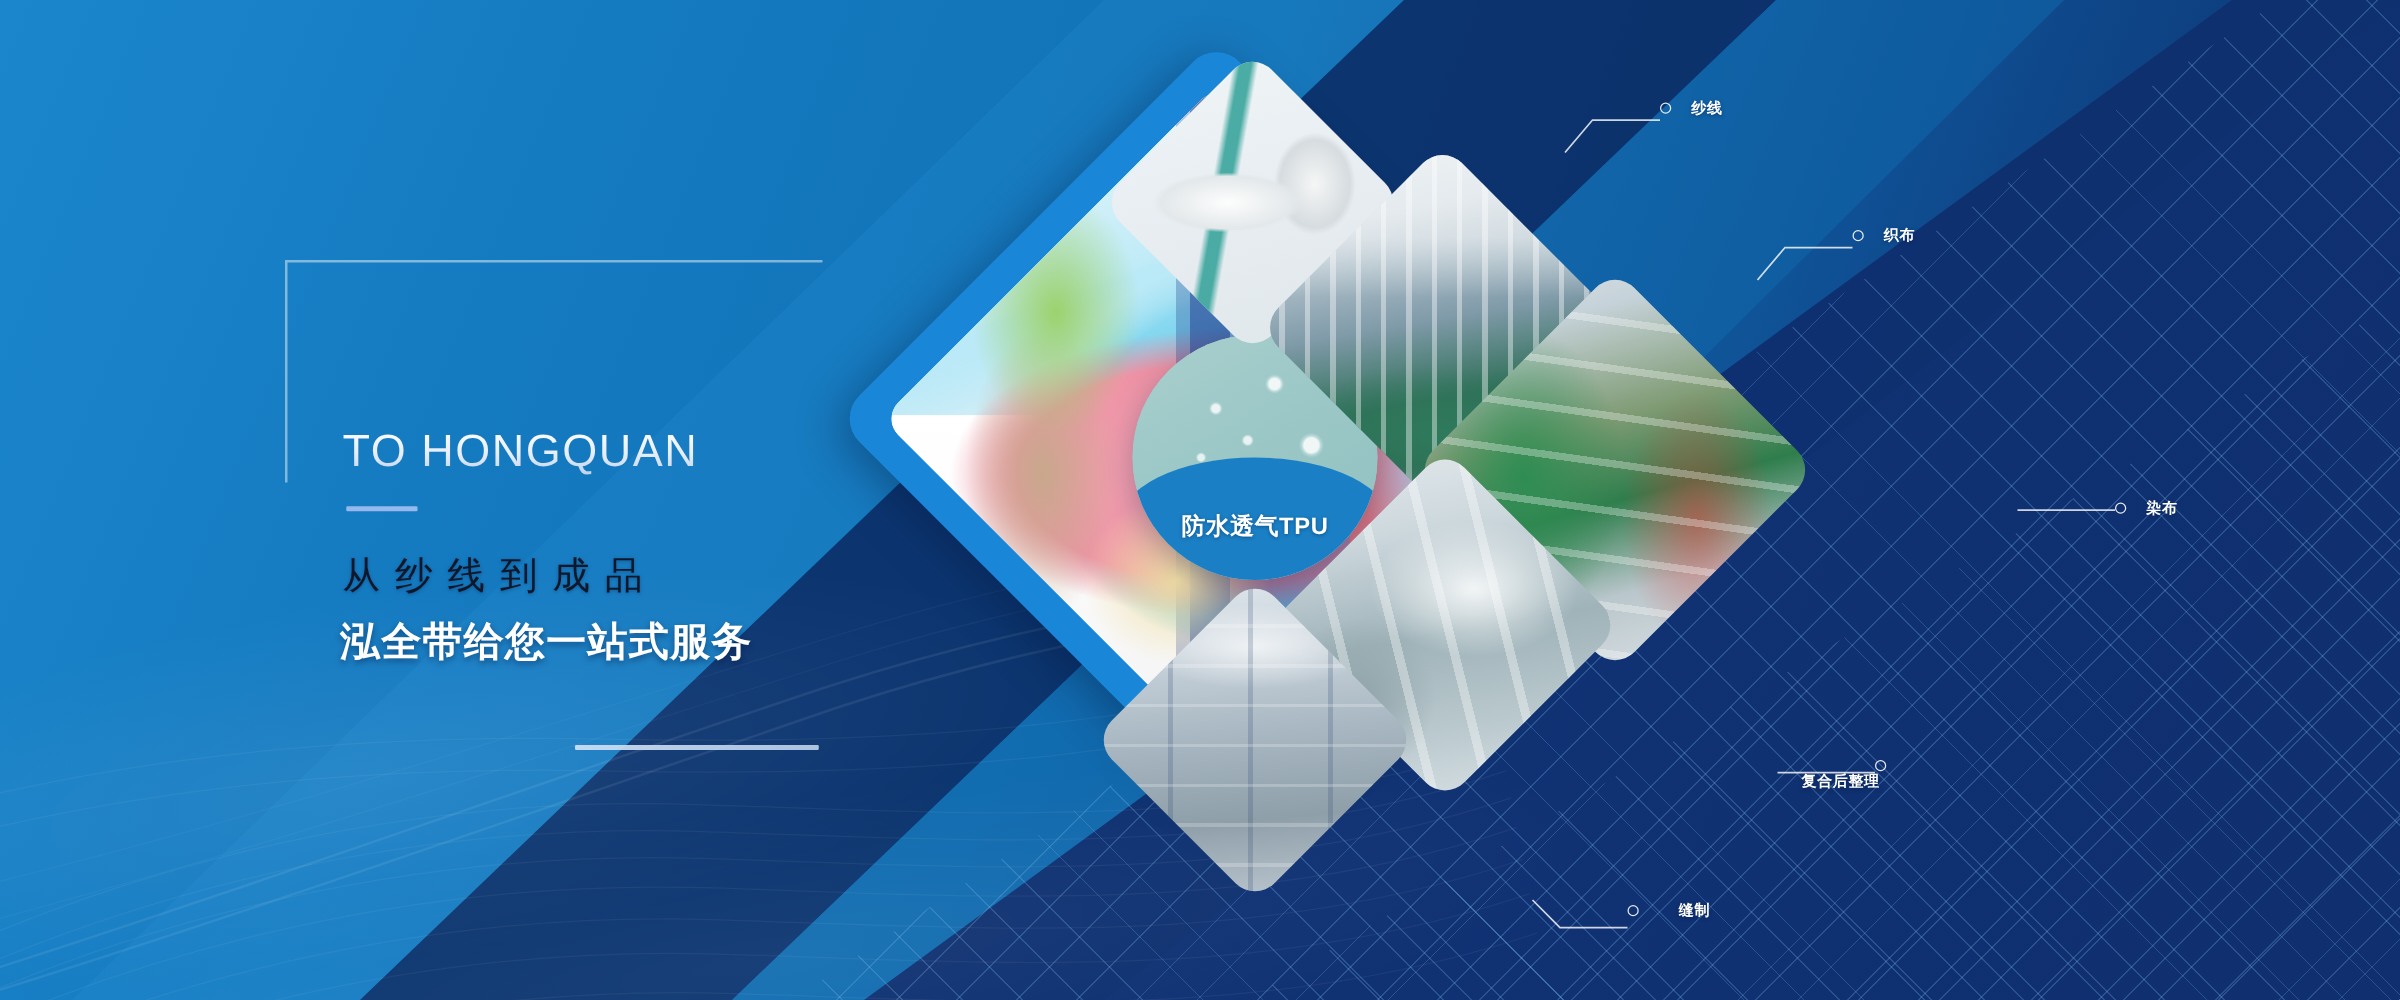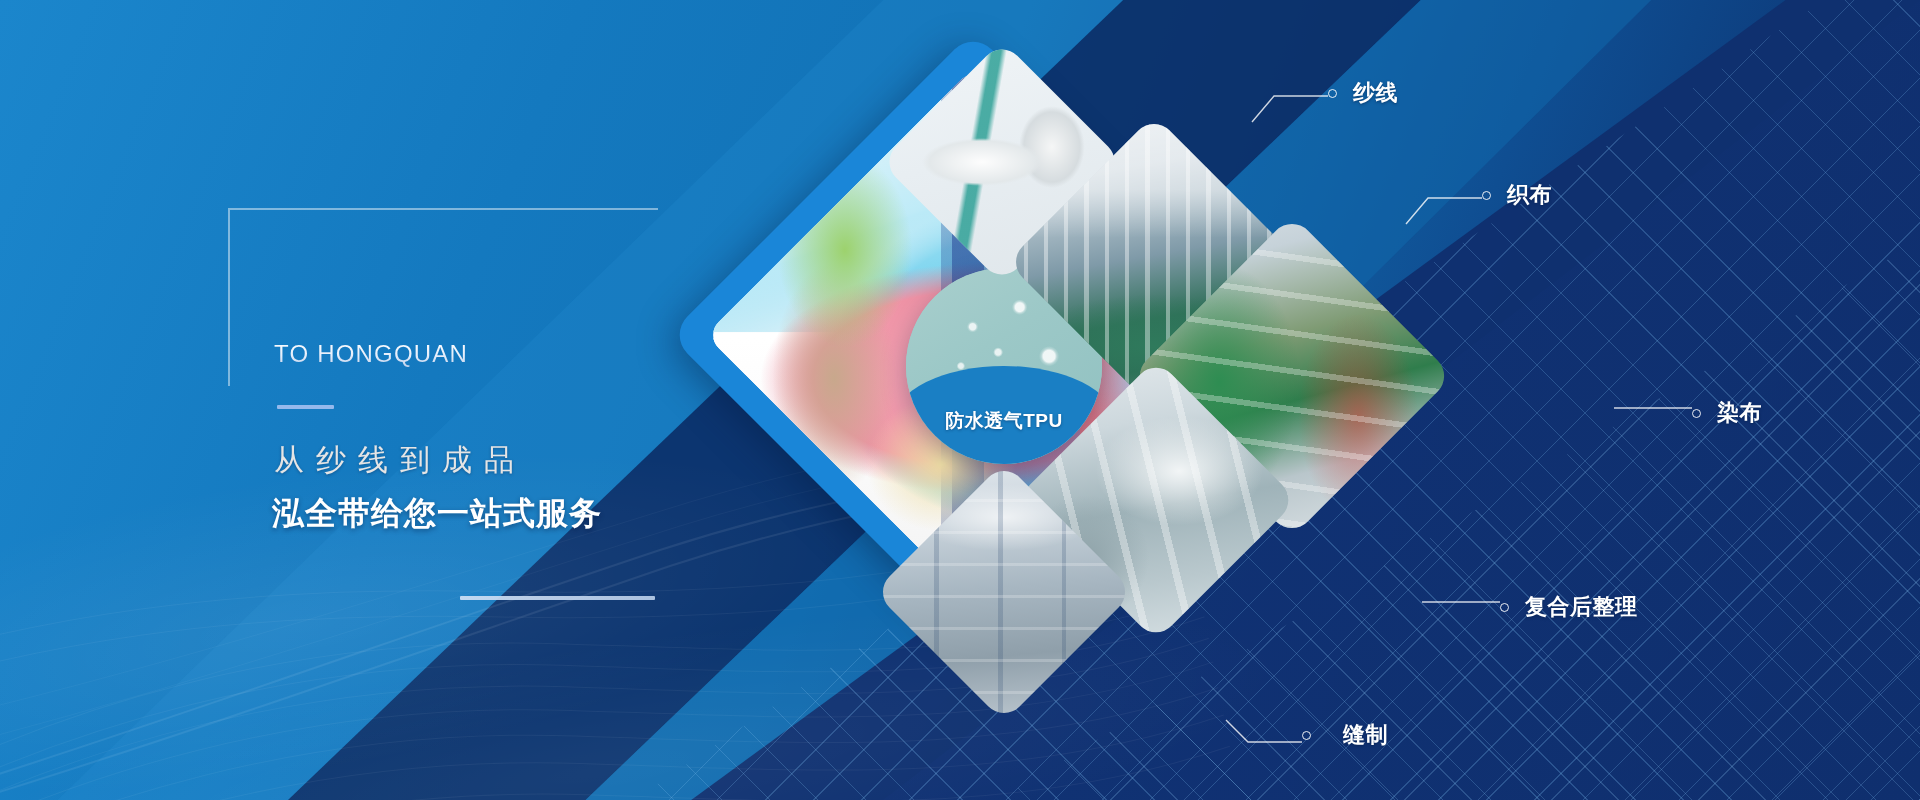--- a/index.html
+++ b/index.html
@@ -80,30 +80,30 @@
   .frame:after{content:"";position:absolute;left:-2px;bottom:0;width:0;height:0;}
 
   .welcome{position:absolute;left:272px;top:248px;
     font-size:76px;line-height:1;letter-spacing:1px;font-weight:400;
     background:linear-gradient(180deg,#ffffff 0%,#f3f8ff 42%,#bdd2ec 100%);
     -webkit-background-clip:text;background-clip:text;color:transparent;
     text-shadow:0 2px 4px rgba(0,0,0,.10);
     white-space:nowrap;}
 
   .sub-en{position:absolute;left:274px;top:340px;
-    font-size:24px;letter-spacing:1.2px;font-weight:400;
+    font-size:36px;letter-spacing:1.2px;font-weight:400;
     background:linear-gradient(180deg,#ffffff 0%,#e6eefb 55%,#bacde9 100%);
     -webkit-background-clip:text;background-clip:text;color:transparent;
     white-space:nowrap;}
 
   .rule-short{position:absolute;left:277px;top:405px;width:57px;height:4px;
     background:#95b9ec;border-radius:1px;}
 
   .cn-sub{position:absolute;left:274px;top:440px;
-    font-size:30px;letter-spacing:12px;color:#e5e5e5;font-weight:400;
+    font-size:30px;letter-spacing:12px;color:#0f172a;font-weight:400;
     text-shadow:0 1px 3px rgba(0,20,60,.35);white-space:nowrap;}
 
   .cn-main{position:absolute;left:272px;top:492px;
     font-size:32px;letter-spacing:1px;color:#ffffff;font-weight:700;
     text-shadow:0 2px 5px rgba(0,20,60,.45);white-space:nowrap;}
 
   .rule-long{position:absolute;left:460px;top:596px;width:195px;height:4px;
     background:linear-gradient(90deg,#cfe0f5,#b9cee9);border-radius:1px;opacity:.92;}
 
   
@@ -198,21 +198,21 @@
   .badge .wave{position:absolute;left:-6%;bottom:0;width:112%;height:50%;
     background:#1a7fc4;border-radius:52% 52% 0 0 / 58% 58% 0 0;}
   .badge .btxt{position:absolute;left:0;right:0;bottom:30px;text-align:center;
     color:#fff;font-size:19px;font-weight:700;letter-spacing:.5px;
     text-shadow:0 1px 3px rgba(0,30,70,.45);}
 
   
   .callout{position:absolute;display:flex;align-items:center;gap:0;}
   .callout .dot{width:9px;height:9px;border:1.5px solid rgba(255,255,255,.9);
     border-radius:50%;background:transparent;flex:none;}
-  .callout .ctxt{margin-left:16px;color:#fff;font-size:22px;font-weight:700;
+  .callout .ctxt{margin-left:16px;color:#fff;font-size:12px;font-weight:700;
     letter-spacing:.5px;white-space:nowrap;text-shadow:0 1px 3px rgba(0,25,65,.55);}
   .callout svg{position:absolute;left:0;top:0;overflow:visible;}
 </style>
 </head>
 <body>
 
 <div id="banner">
 
   <div class="bg-base"></div>
   <div class="ribbon-light"></div>
@@ -341,21 +341,21 @@
   </div>
 
   <div class="callout" style="left:1612px;top:398px;">
     <svg width="84" height="20" viewBox="0 0 84 20">
       <path d="M2,10 L80,10" fill="none" stroke="#ffffff" stroke-opacity=".8" stroke-width="1.4"></path>
     </svg>
     <span style="margin-left:80px;" class="dot"></span>
     <span class="ctxt">染布</span>
   </div>
 
-  <div class="callout" style="left:1420px;top:592px;">
+  <div class="callout" style="left:1420px;top:608px;flex-direction:column;">
     <svg width="84" height="20" viewBox="0 0 84 20">
       <path d="M2,10 L80,10" fill="none" stroke="#ffffff" stroke-opacity=".8" stroke-width="1.4"></path>
     </svg>
     <span style="margin-left:80px;" class="dot"></span>
     <span class="ctxt">复合后整理</span>
   </div>
 
   <div class="callout" style="left:1222px;top:720px;gap:16px;">
     <svg width="84" height="46" viewBox="0 0 84 46">
       <path d="M4,0 L26,22 L80,22" fill="none" stroke="#ffffff" stroke-opacity=".8" stroke-width="1.4"></path>

